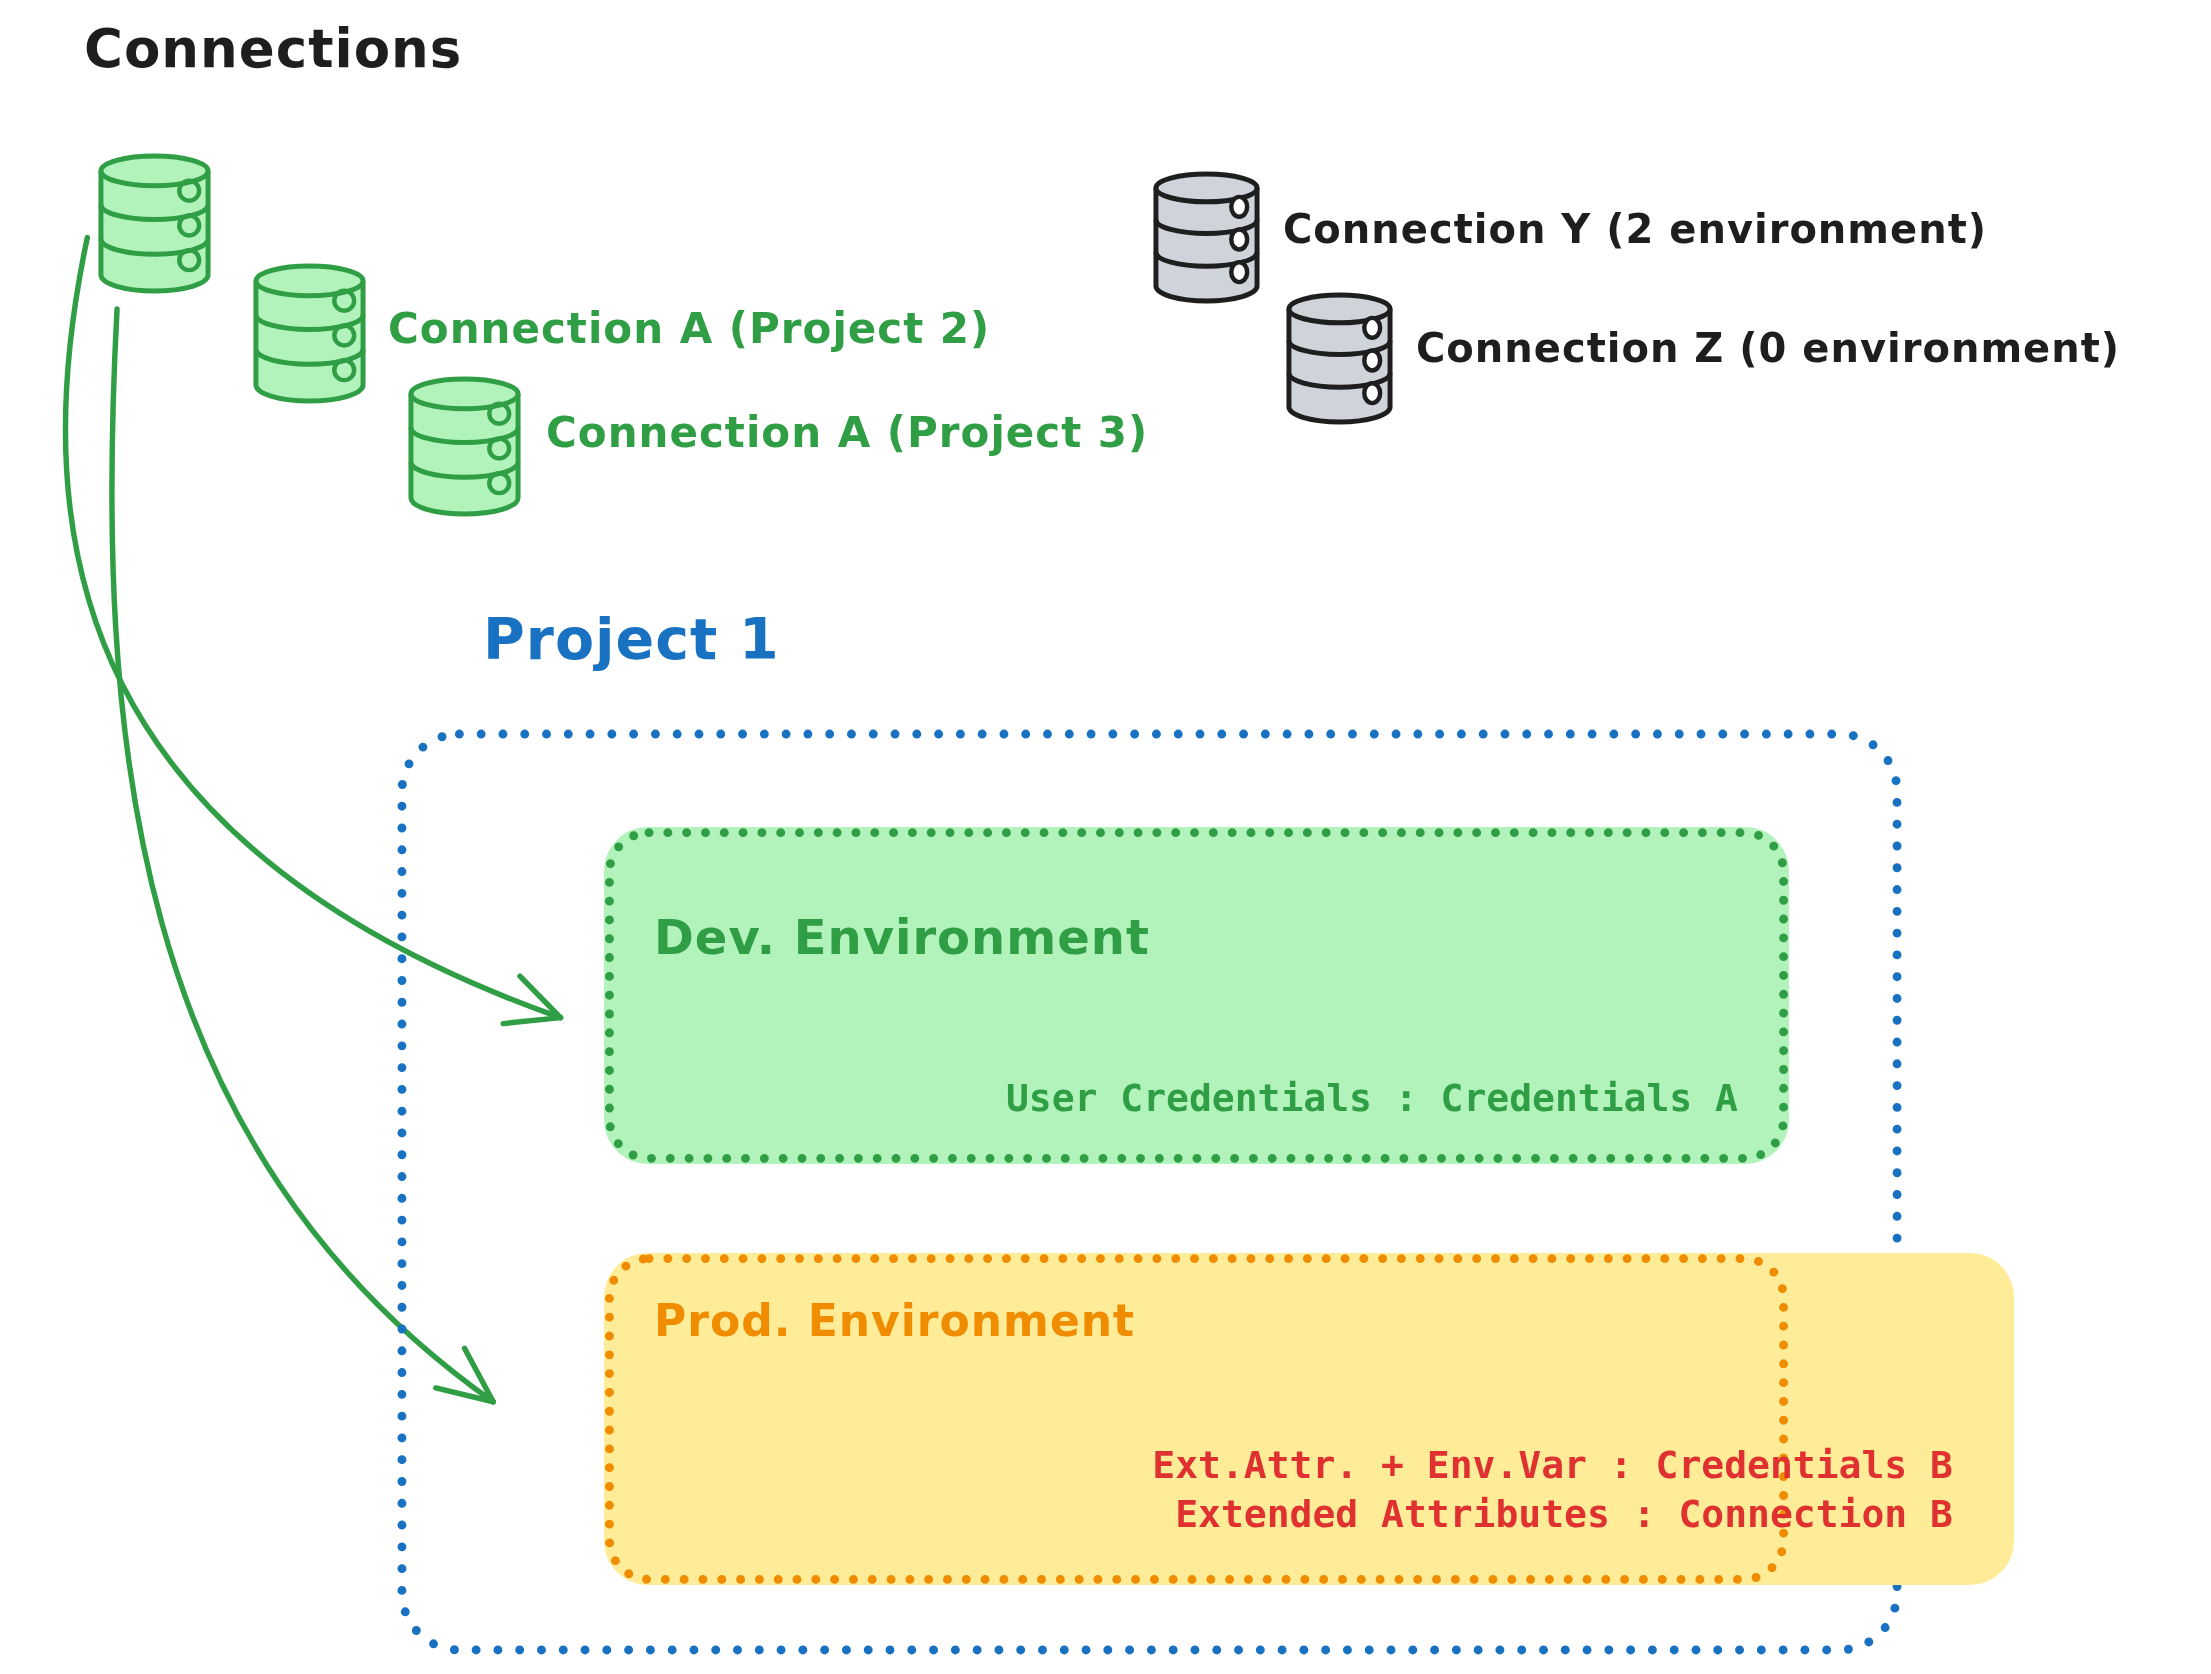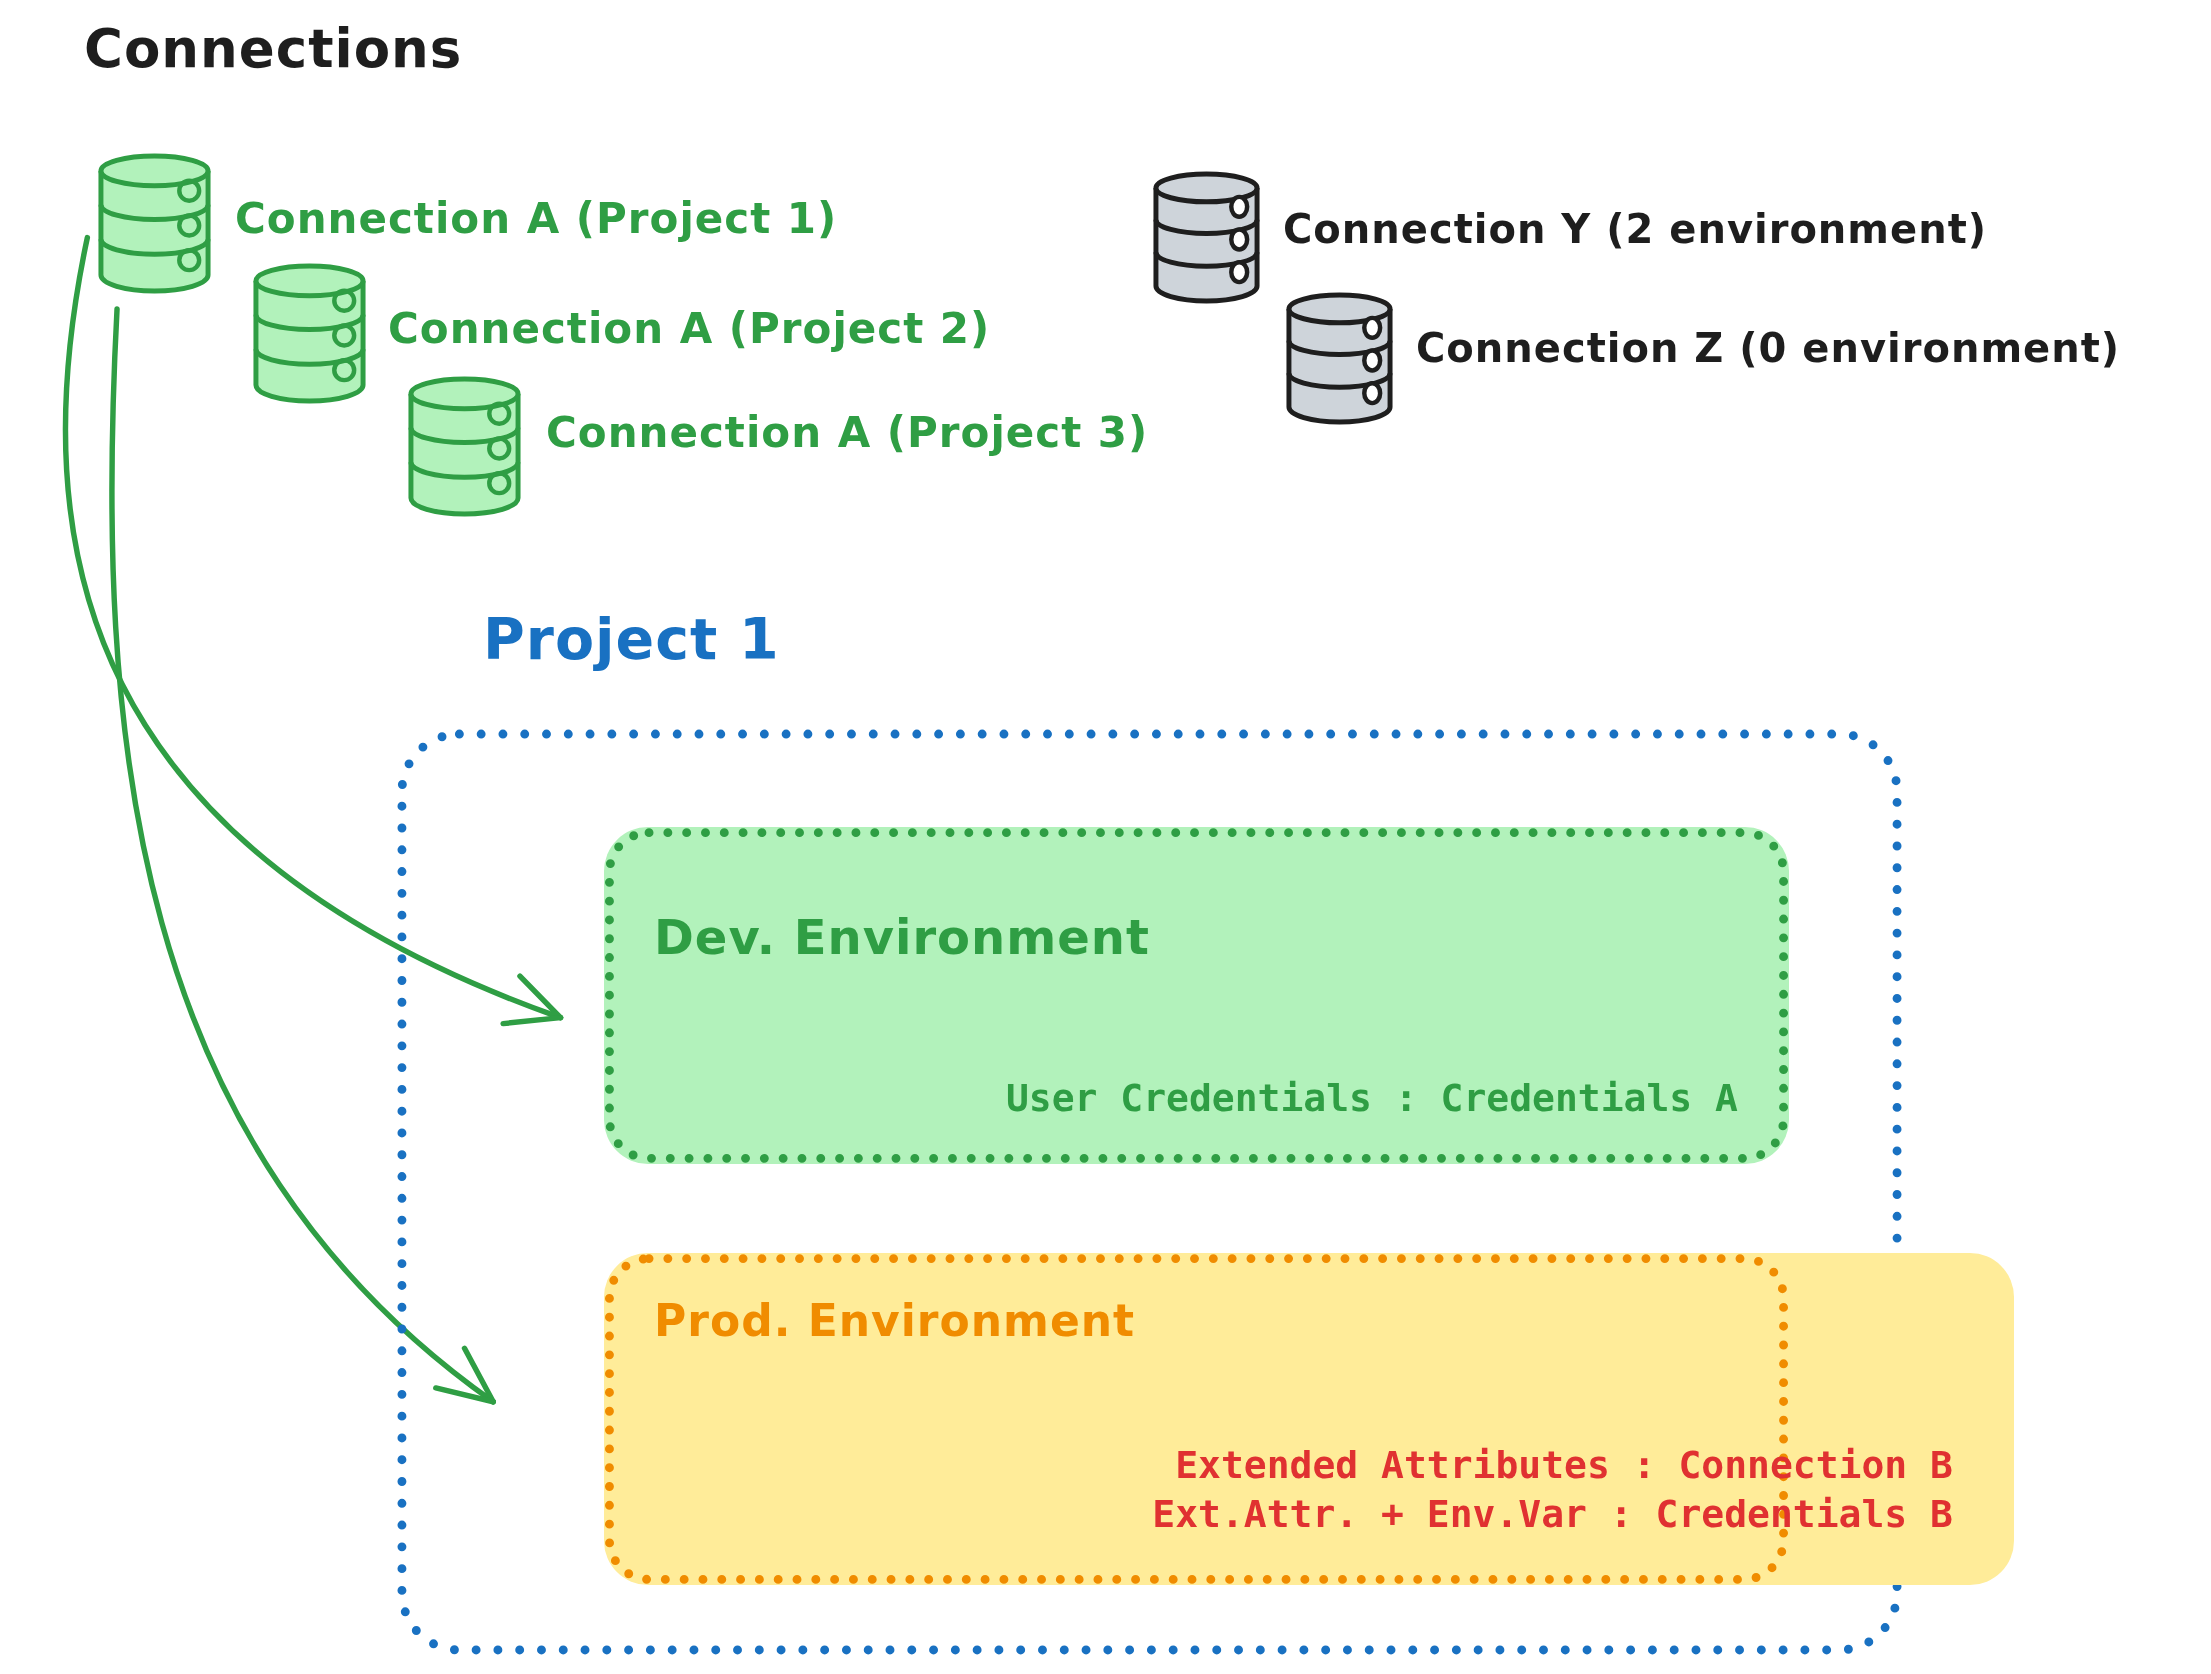--- a/index.html
+++ b/index.html
@@ -74,21 +74,20 @@
     <svg width="121" height="147" viewBox="0 0 122 148">
       <path d="M7 21 L7 126 A54 16 0 0 0 115 126 L115 21" style="fill:var(--c-green_fill);stroke:var(--c-green);stroke-width:5;stroke-linejoin:round;"></path>
       <ellipse cx="61" cy="21" rx="54" ry="15" style="fill:var(--c-green_fill);stroke:var(--c-green);stroke-width:5;"></ellipse>
       <path d="M7 55 A54 15 0 0 0 115 55" style="fill:none;stroke:var(--c-green);stroke-width:5;"></path>
       <path d="M7 90 A54 15 0 0 0 115 90" style="fill:none;stroke:var(--c-green);stroke-width:5;"></path>
       <circle cx="96" cy="41" r="10" style="fill:none;stroke:var(--c-green);stroke-width:4.5;"></circle>
       <circle cx="96" cy="76" r="10" style="fill:none;stroke:var(--c-green);stroke-width:4.5;"></circle>
       <circle cx="96" cy="111" r="10" style="fill:none;stroke:var(--c-green);stroke-width:4.5;"></circle>
     </svg>
   </div>
-  <div class="abs hand conn-label-green" style="left:235px;top:194px;">Connection A (Project 1)</div>
 
   <div class="abs" style="left:249px;top:260px;">
     <svg width="121" height="147" viewBox="0 0 122 148">
       <path d="M7 21 L7 126 A54 16 0 0 0 115 126 L115 21" style="fill:var(--c-green_fill);stroke:var(--c-green);stroke-width:5;stroke-linejoin:round;"></path>
       <ellipse cx="61" cy="21" rx="54" ry="15" style="fill:var(--c-green_fill);stroke:var(--c-green);stroke-width:5;"></ellipse>
       <path d="M7 55 A54 15 0 0 0 115 55" style="fill:none;stroke:var(--c-green);stroke-width:5;"></path>
       <path d="M7 90 A54 15 0 0 0 115 90" style="fill:none;stroke:var(--c-green);stroke-width:5;"></path>
       <circle cx="96" cy="41" r="10" style="fill:none;stroke:var(--c-green);stroke-width:4.5;"></circle>
       <circle cx="96" cy="76" r="10" style="fill:none;stroke:var(--c-green);stroke-width:4.5;"></circle>
       <circle cx="96" cy="111" r="10" style="fill:none;stroke:var(--c-green);stroke-width:4.5;"></circle>
@@ -149,20 +148,20 @@
       <div class="abs hand env-title-dev" style="left:50px;top:42px;">Dev. Environment</div>
       <div class="abs mono dev-mapping" style="right:51px;top:249px;">User Credentials : Credentials A</div>
     </div>
 
     <div class="abs box prod-box" style="left:208px;top:525px;width:1410px;height:332px;border-radius:44px;">
       <svg class="dots" width="1185" height="332" viewBox="0 0 1197 335">
         <rect x="5.5" y="5.5" width="1186" height="324" rx="40" ry="40" style="fill:none;stroke:var(--c-orange);stroke-width:9;stroke-linecap:round;stroke-dasharray:0 19;"></rect>
       </svg>
       <div class="abs hand env-title-prod" style="left:50px;top:42px;">Prod. Environment</div>
       <div class="abs mono prod-mappings" style="right:61px;top:188px;">
+        <div>Ext.Attr. + Env.Var : Credentials B</div>
         <div>Extended Attributes : Connection B</div>
-        <div>Ext.Attr. + Env.Var : Credentials B</div>
       </div>
     </div>
   </div>
 
 </div>
 
 
 </body></html>

